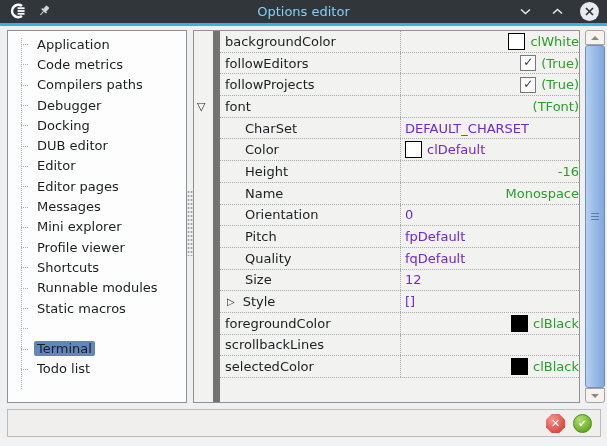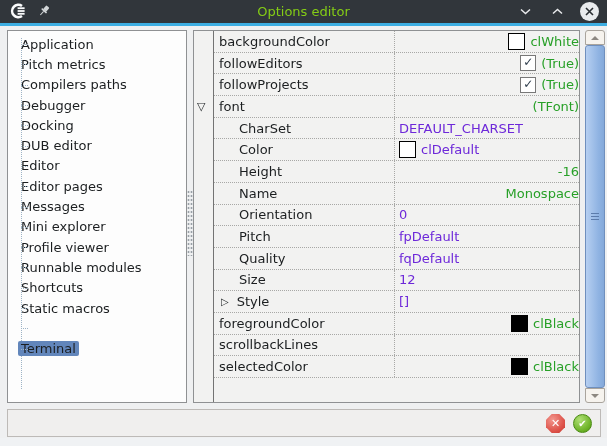--- a/index.html
+++ b/index.html
@@ -4,41 +4,41 @@
 <style>
   html,body{margin:0;padding:0;}
   body{
     width:607px;height:446px;position:relative;overflow:hidden;
     background:#eff0f1;font-family:"DejaVu Sans","Liberation Sans",sans-serif;
     -webkit-font-smoothing:antialiased;
   }
   
   .titlebar{position:absolute;left:0;top:0;width:607px;height:23px;background:var(--titlebar-bg,#31363b);display:flex;align-items:center;}
   .accent-line{position:absolute;left:0;top:23px;width:607px;height:3px;background:var(--accent,#3daee2);}
-  .tb-title{position:absolute;left:0;right:0;text-align:center;color:#84cc16;font-size:13px;top:4px;}
+  .tb-title{position:absolute;left:0;right:0;text-align:center;color:#7dd3fc;font-size:13px;top:4px;}
   .tb-left{position:absolute;left:9px;top:3px;display:flex;align-items:center;gap:9px;}
   .tb-right{position:absolute;right:8px;top:2px;display:flex;align-items:center;gap:13px;}
   .tb-btn{width:19px;height:19px;display:flex;align-items:center;justify-content:center;}
   .close-circle{width:19px;height:19px;border-radius:50%;background:#e9ecee;display:flex;align-items:center;justify-content:center;}
   
   .sidebar{position:absolute;left:7px;top:30px;width:180px;height:373px;background:#fdfdfd;border:1px solid #8f9193;box-sizing:border-box;padding-top:3px;}
   .tree-vline{position:absolute;left:13px;top:7px;height:351px;border-left:1px dotted #9db3c6;pointer-events:none;}
-  .s-item{height:20.3px;position:relative;display:flex;align-items:center;padding-left:10px;font-size:13px;color:#1b1e20;white-space:nowrap;}
+  .s-item{height:20.3px;position:relative;display:flex;align-items:center;padding-left:26px;font-size:13px;color:#1b1e20;white-space:nowrap;}
   .s-item .stub{position:absolute;left:13px;top:50%;width:7px;border-top:1px dotted #9db3c6;}
   .s-item .lbl{padding:0 3px;border-radius:2px;}
   .s-item.sel .lbl{background:var(--selection,#6286bb);}
   
   .splitter{position:absolute;left:187px;top:30px;width:6px;height:373px;}
   .splitter .grip{position:absolute;left:0;top:160px;width:6px;height:66px;
     background-image:radial-gradient(circle,#99a0a6 0.9px,transparent 1.2px);background-size:3px 4px;}
   
   .grid{position:absolute;left:193px;top:30px;width:387px;height:373px;background:#f2f2f1;border:1px solid #8f9193;box-sizing:border-box;}
   .gutter{position:absolute;left:0;top:0;width:19px;height:100%;}
   .gut-exp{position:absolute;left:3px;font-size:11px;color:#25292c;line-height:11px;}
-  .g-rows{position:absolute;left:19px;top:0;right:0;bottom:0;border-left:1px solid #737373;}
+  .g-rows{position:absolute;left:19px;top:0;right:0;bottom:0;border-left:7px solid #737373;}
   .g-row{height:21.7px;box-sizing:border-box;display:flex;border-bottom:1px dotted #a8a8a6;font-size:13px;}
   .g-name{width:181px;box-sizing:border-box;display:flex;align-items:center;border-right:1px dotted #a8a8a6;color:#1b1e20;white-space:nowrap;overflow:hidden;}
   .g-name.lv0{padding-left:5px;}
   .g-name.lv1{padding-left:25px;}
   .g-name .exp{font-size:10px;margin-left:-18px;margin-right:8px;color:#25292c;}
   .g-val{flex:1;display:flex;align-items:center;gap:5px;padding-left:4px;color:#6d28d9;white-space:nowrap;overflow:hidden;}
   .g-val.green{color:var(--value-green,#28a028);justify-content:flex-end;}
   .swatch{width:15px;height:15px;border:1px solid #000;box-sizing:content-box;background:#fff;flex:0 0 auto;}
   .cbx{width:14px;height:14px;border:1px solid #787878;background:#fff;color:#2c3b4a;font-size:12px;line-height:13px;text-align:center;flex:0 0 auto;}
   
@@ -109,21 +109,21 @@
 
 <div class="sidebar">
   <div class="tree-vline"></div>
   <div>
       <div class="s-item">
         <span class="stub"></span>
         <span class="lbl">Application</span>
       </div>
       <div class="s-item">
         <span class="stub"></span>
-        <span class="lbl">Pitch metrics</span>
+        <span class="lbl">Code metrics</span>
       </div>
       <div class="s-item">
         <span class="stub"></span>
         <span class="lbl">Compilers paths</span>
       </div>
       <div class="s-item">
         <span class="stub"></span>
         <span class="lbl">Debugger</span>
       </div>
       <div class="s-item">
@@ -149,36 +149,40 @@
       <div class="s-item">
         <span class="stub"></span>
         <span class="lbl">Mini explorer</span>
       </div>
       <div class="s-item">
         <span class="stub"></span>
         <span class="lbl">Profile viewer</span>
       </div>
       <div class="s-item">
         <span class="stub"></span>
+        <span class="lbl">Shortcuts</span>
+      </div>
+      <div class="s-item">
+        <span class="stub"></span>
         <span class="lbl">Runnable modules</span>
       </div>
       <div class="s-item">
         <span class="stub"></span>
-        <span class="lbl">Shortcuts</span>
-      </div>
-      <div class="s-item">
-        <span class="stub"></span>
         <span class="lbl">Static macros</span>
       </div>
       <div class="s-item">
         <span class="stub"></span>
       </div>
       <div class="s-item sel">
         <span class="stub"></span>
         <span class="lbl">Terminal</span>
+      </div>
+      <div class="s-item">
+        <span class="stub"></span>
+        <span class="lbl">Todo list</span>
       </div>
     </div>
 </div>
 
 <div class="splitter">
   <div class="grip"></div>
 </div>
 
 <div class="grid">
   <div class="gutter">

